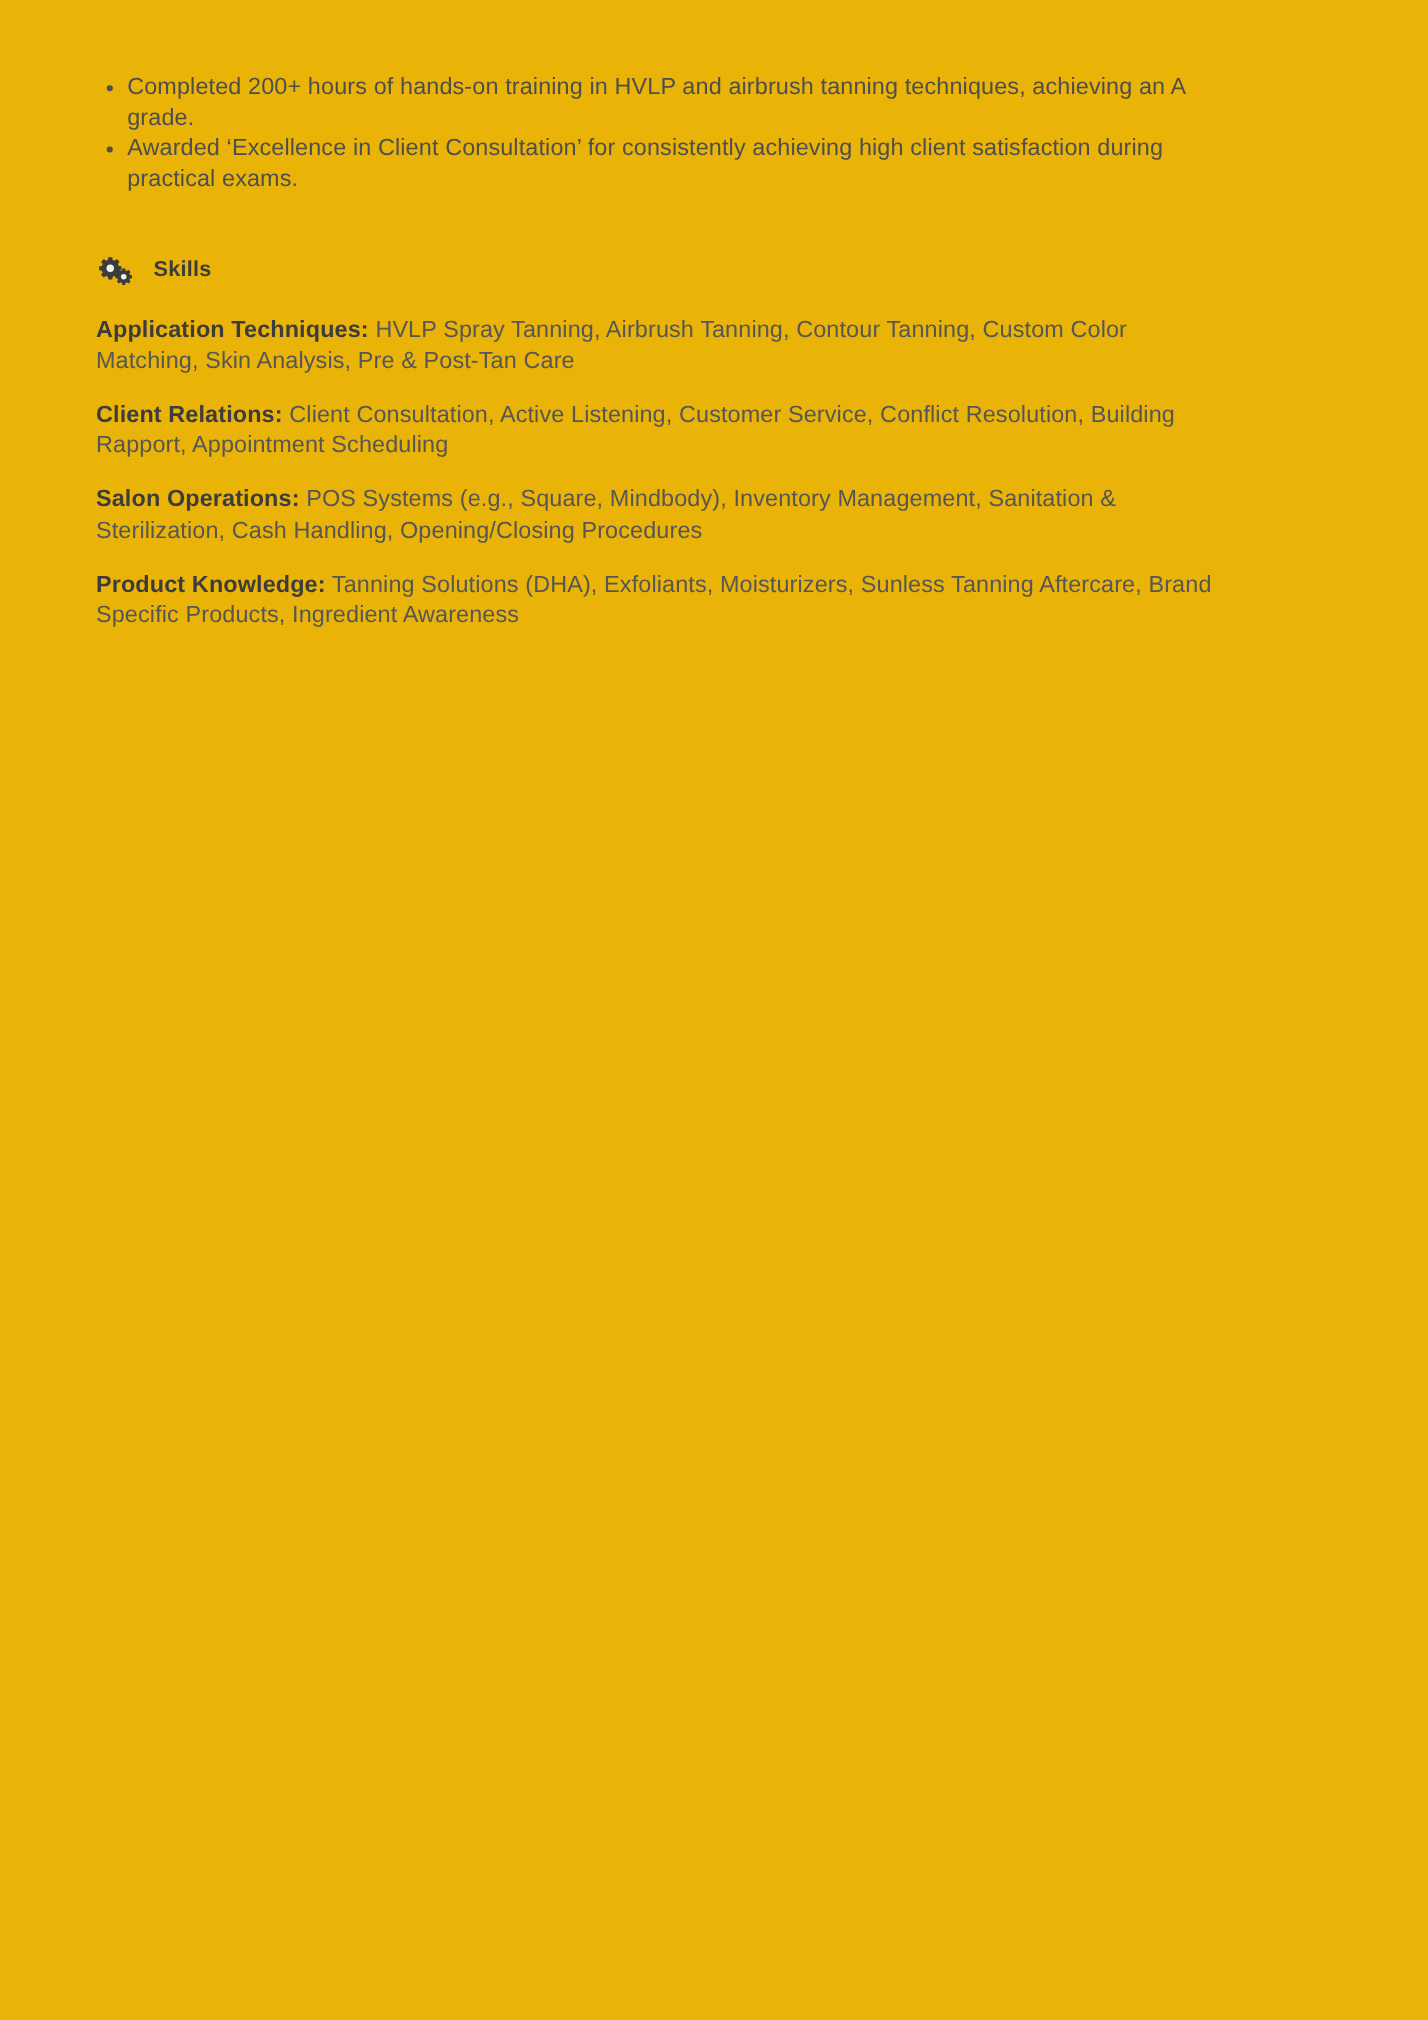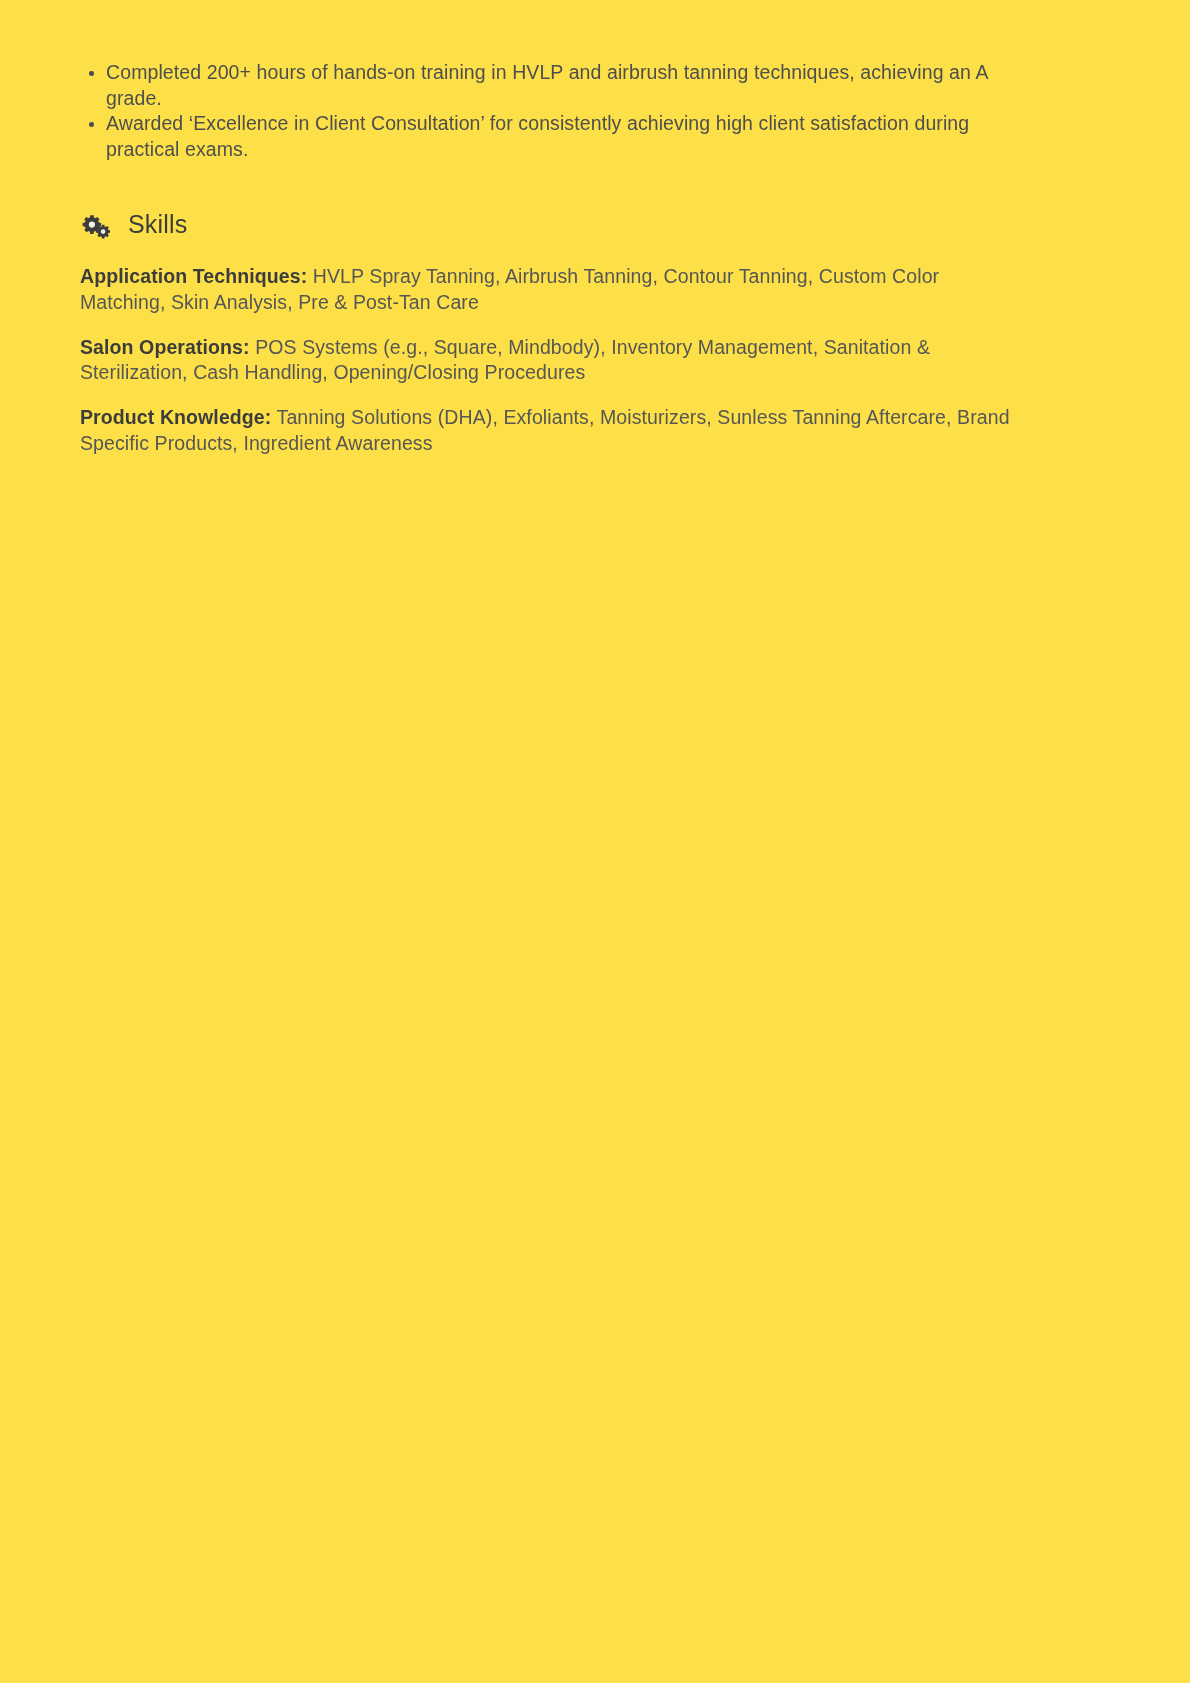--- a/index.html
+++ b/index.html
@@ -12,21 +12,21 @@
     height: 1683px;
     background: #f4f1e9;
     font-family: "Liberation Sans", sans-serif;
     color: #4a4a4a;
     overflow: hidden;
   }
   .page {
     position: relative;
     width: 1190px;
     height: 1683px;
-    background: #fde047;
+    background: #eab308;
     box-sizing: border-box;
     padding: 60px 160px 0 80px;
   }
 
   
   .bullet-list {
     list-style: none;
     margin: 0;
     padding: 0;
     font-size: 19.5px;
@@ -63,22 +63,22 @@
     height: 28px;
     margin-right: 16px;
     margin-left: 2px;
     display: inline-flex;
     align-items: center;
     justify-content: center;
     flex: 0 0 auto;
   }
   .heading-icon svg { display: block; }
   .heading-text {
-    font-size: 25px;
-    font-weight: normal;
+    font-size: 18px;
+    font-weight: bold;
     color: #3c3c3c;
     letter-spacing: 0.2px;
   }
 
   
   .skills-block {
     margin-top: 25px;
   }
   .skill-row {
     font-size: 19.5px;
@@ -121,20 +121,23 @@
       </svg>
     </span>
     <span class="heading-text">Skills</span>
   </div>
 
   <div class="skills-block">
     <p class="skill-row">
       <span class="skill-label">Application Techniques:</span><span class="skill-values"> HVLP Spray Tanning, Airbrush Tanning, Contour Tanning, Custom Color Matching, Skin Analysis, Pre &amp; Post-Tan Care</span>
     </p>
     <p class="skill-row">
+      <span class="skill-label">Client Relations:</span><span class="skill-values"> Client Consultation, Active Listening, Customer Service, Conflict Resolution, Building Rapport, Appointment Scheduling</span>
+    </p>
+    <p class="skill-row">
       <span class="skill-label">Salon Operations:</span><span class="skill-values"> POS Systems (e.g., Square, Mindbody), Inventory Management, Sanitation &amp; Sterilization, Cash Handling, Opening/Closing Procedures</span>
     </p>
     <p class="skill-row">
       <span class="skill-label">Product Knowledge:</span><span class="skill-values"> Tanning Solutions (DHA), Exfoliants, Moisturizers, Sunless Tanning Aftercare, Brand Specific Products, Ingredient Awareness</span>
     </p>
   </div>
 
 </div>
 
 </body></html>

